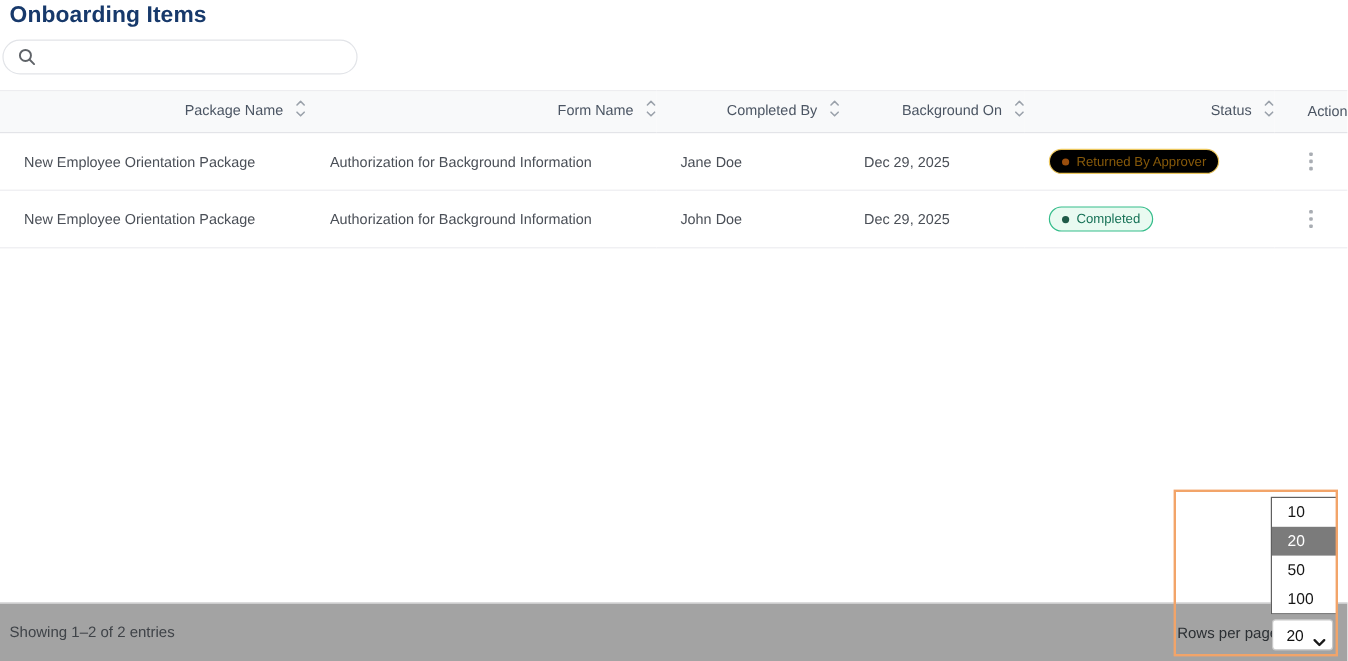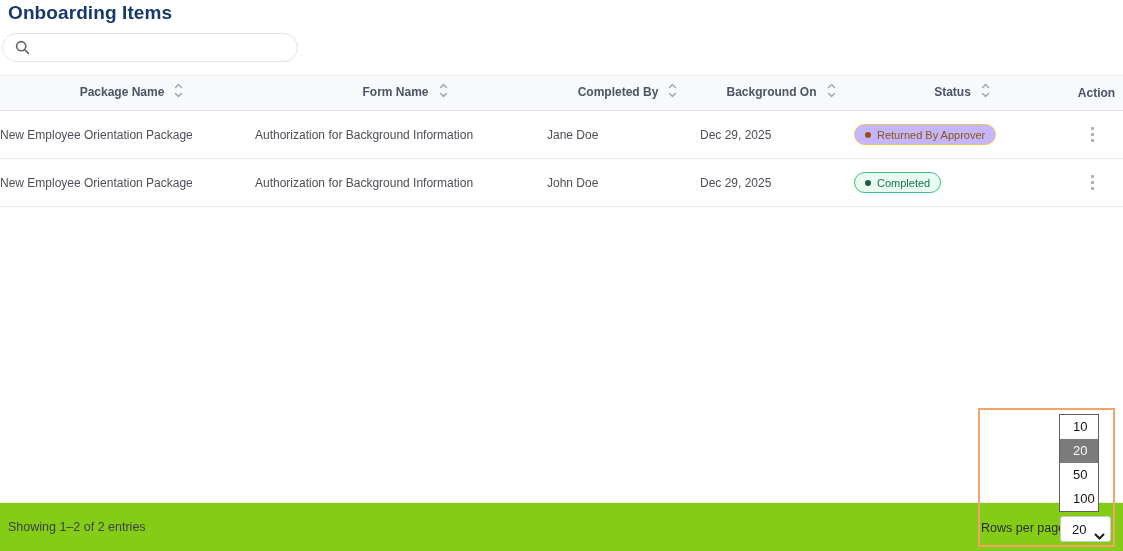--- a/index.html
+++ b/index.html
@@ -43,56 +43,56 @@
   }
   .items-table col.c1 { width: 255px; }
   .items-table col.c2 { width: 292px; }
   .items-table col.c3 { width: 153px; }
   .items-table col.c4 { width: 154px; }
   .items-table col.c5 { width: 208px; }
   .items-table col.c6 { width: 61px; }
   .items-table th {
     height: 35px; background: #f8f9fa;
     border-top: 1px solid #ededf0; border-bottom: 1px solid #e3e4e8;
-    font-size: 12px; font-weight: 700; color: #4b5563;
-    text-align: center; padding-left: 8px; white-space: nowrap;
+    font-size: 12px; font-weight: 400; color: #4b5563;
+    text-align: right; padding-left: 8px; white-space: nowrap;
   }
   .items-table td {
     height: 48px; border-bottom: 1px solid #ededf0;
     font-size: 12px; color: #4a4f57;
-    padding-left: 0; white-space: nowrap; overflow: hidden;
+    padding-left: 20px; white-space: nowrap; overflow: hidden;
     background: #fff;
   }
   .sort-icon { display: inline-block; vertical-align: middle; margin-left: 10px; margin-top: -2px; }
 
   
   .status-badge {
     display: inline-flex; align-items: center; gap: 6px;
     height: 21px; padding: 0 10px; border-radius: 999px;
     font-size: 11px; border: 1px solid transparent;
   }
   .status-badge .dot { width: 6px; height: 6px; border-radius: 50%; }
-  .status-badge[data-variant="warning"] { background: #c4b5fd; border-color: #ecc75e; color: #86590a; }
+  .status-badge[data-variant="warning"] { background: #000000; border-color: #ecc75e; color: #86590a; }
   .status-badge[data-variant="warning"] .dot { background: #9a4e0d; }
   .status-badge[data-variant="success"] { background: #e9faf1; border-color: #36bd8b; color: #177257; }
   .status-badge[data-variant="success"] .dot { background: #1f5a48; }
 
   
   .kebab {
     width: 20px; height: 22px; margin: 0 auto;
     display: flex; flex-direction: column; align-items: center; justify-content: center; gap: 3px;
     cursor: pointer; background: none; border: none;
   }
   .kebab i { display: block; width: 3px; height: 3px; background: #a9adb3; border-radius: 1px; }
   .action-cell { text-align: center; padding-left: 0 !important; }
 
   
   .footer-bar {
     position: absolute; left: 0; top: 502px; width: 1123px; height: 49px;
-    border-top: 1px solid #e9eaec; background: #84cc16;
+    border-top: 1px solid #e9eaec; background: #a3a3a3;
   }
   .entries-summary {
     position: absolute; left: 8px; top: 17px;
     font-size: 12.5px; color: #3f4348;
   }
   .rpp-label {
     position: absolute; left: 981px; top: 18px;
     font-size: 12.5px; color: #2b2f33;
   }
   .rpp-select {
@@ -100,21 +100,21 @@
     width: 51px; height: 26px;
     border: 1px solid #c8c8c8; border-radius: 3px; background: #fff;
     display: flex; align-items: center; cursor: pointer;
   }
   .rpp-select .value { font-size: 13px; color: #111; margin-left: 11px; }
   .rpp-select .chev { position: absolute; right: 5px; top: 9px; }
 
   
   .rpp-popup {
     position: absolute; left: 1059px; top: 414px;
-    width: 40px; background: #fff;
+    width: 56px; background: #fff;
     border: 1px solid #5f5f5f; z-index: 10;
   }
   .rpp-popup .opt {
     height: 24px; line-height: 24px; padding-left: 13px;
     font-size: 13px; color: #161616; cursor: pointer;
   }
   .rpp-popup .opt[data-selected="true"] { background: #7b7b7b; color: #ffffff; }
 
   
   .annotation-box {

